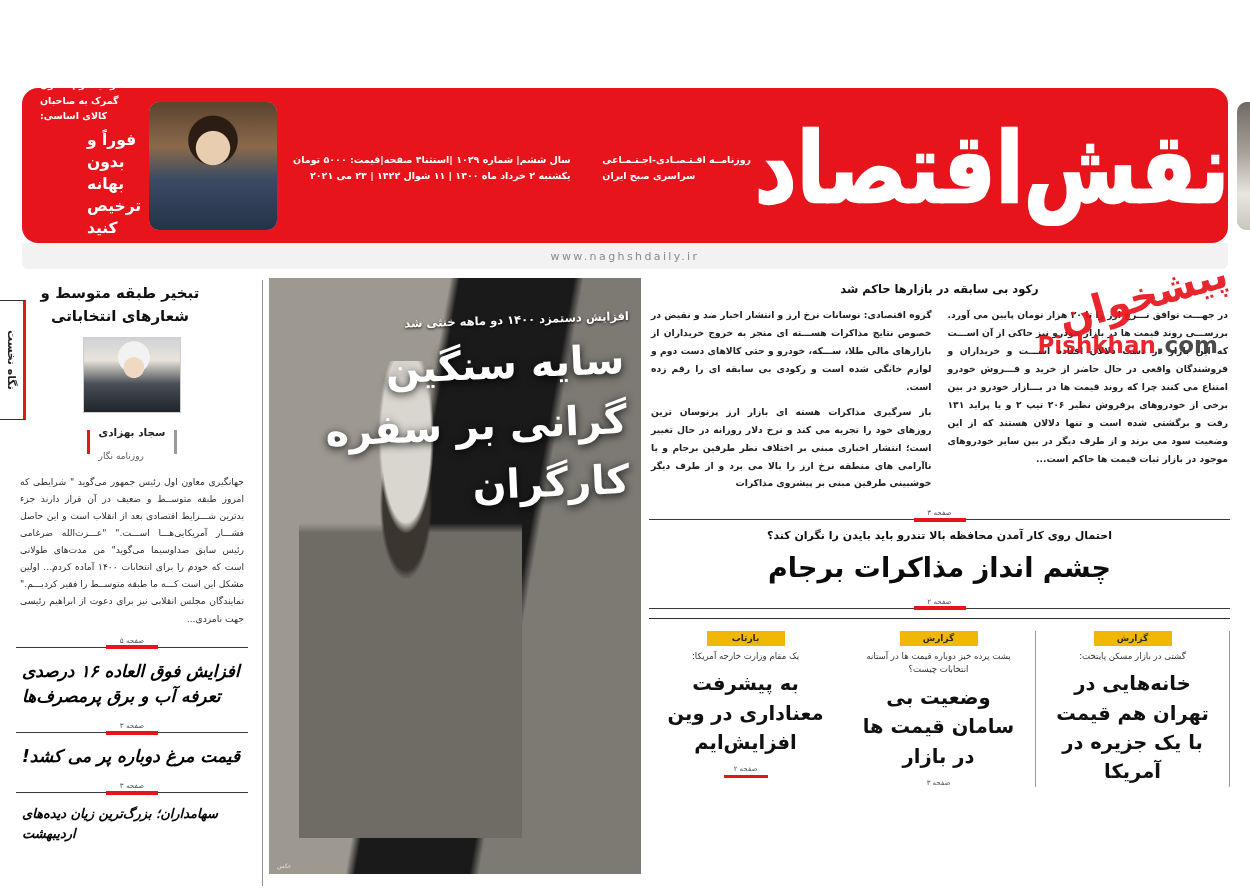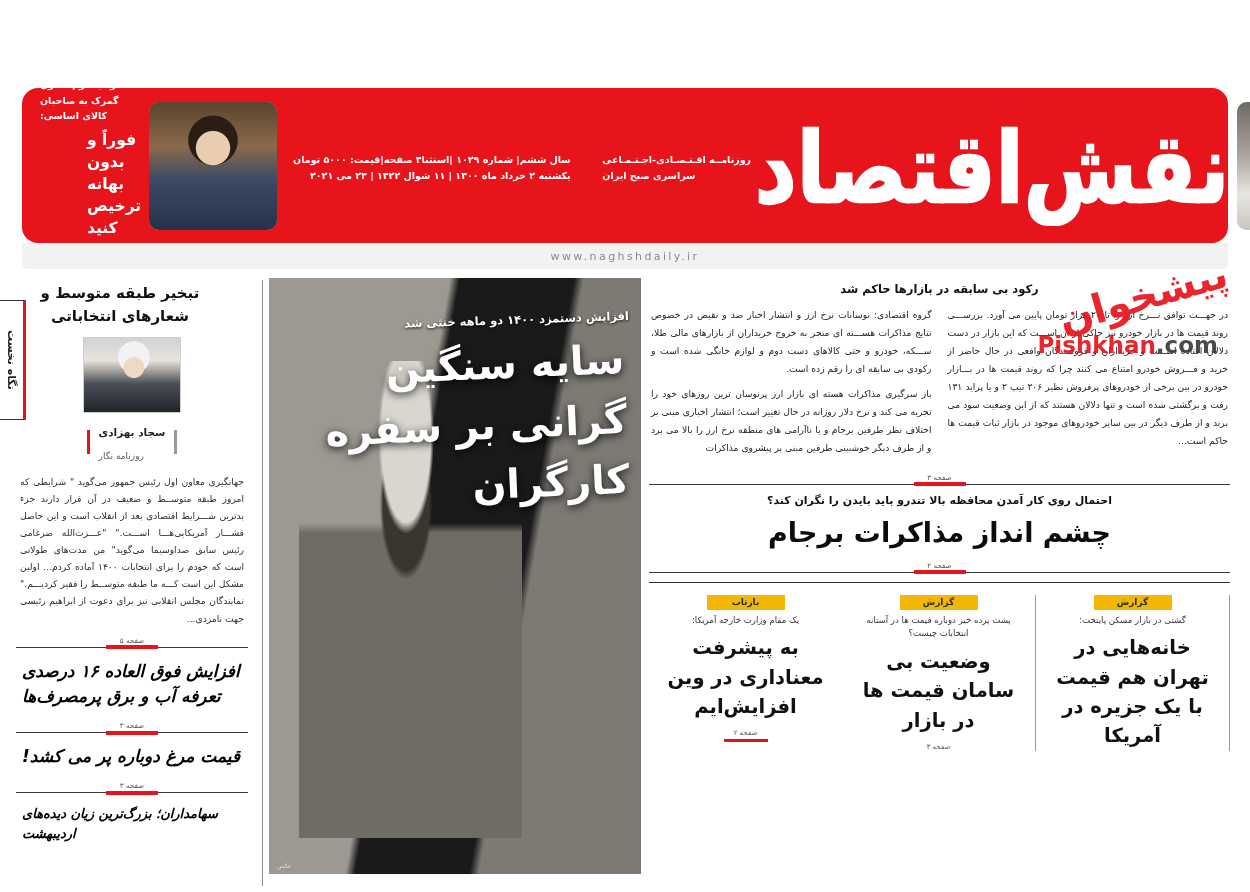--- a/index.html
+++ b/index.html
@@ -188,21 +188,21 @@
     position: absolute; right: 18px; top: 56px; direction: ltr;
     font-size: 23px; font-weight: 700; color: #E8141C; opacity: .92;
   }
   .wm-en .dark { color: #3b3b3b; }
 
   .lead-body {
     display: flex; flex-direction: row-reverse; gap: 16px;
     font-size: 9.2px; line-height: 1.95; color: #222;
     text-align: justify; padding: 0 2px;
   }
-  .lead-body .para-col { flex: 1; }
+  .lead-body .para-col { flex: 1; font-weight: bold; }
   .lead-body p { margin-bottom: 7px; }
 
   .second-lead { margin-top: 8px; }
   .second-kicker {
     text-align: center; font-size: 11px; font-weight: 800; color: #111;
     margin-bottom: 6px;
   }
   .second-headline {
     text-align: center; font-size: 27px; font-weight: 800;
     line-height: 1.45; color: #0c0c0c;

